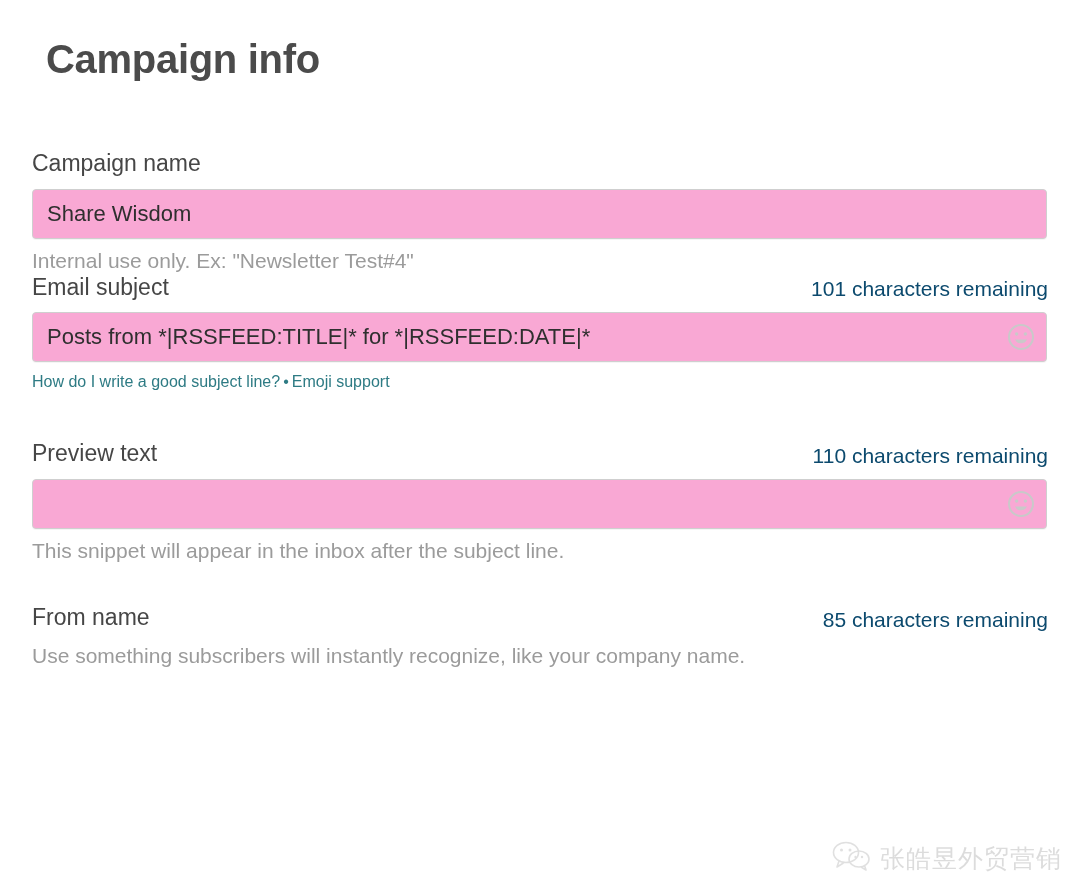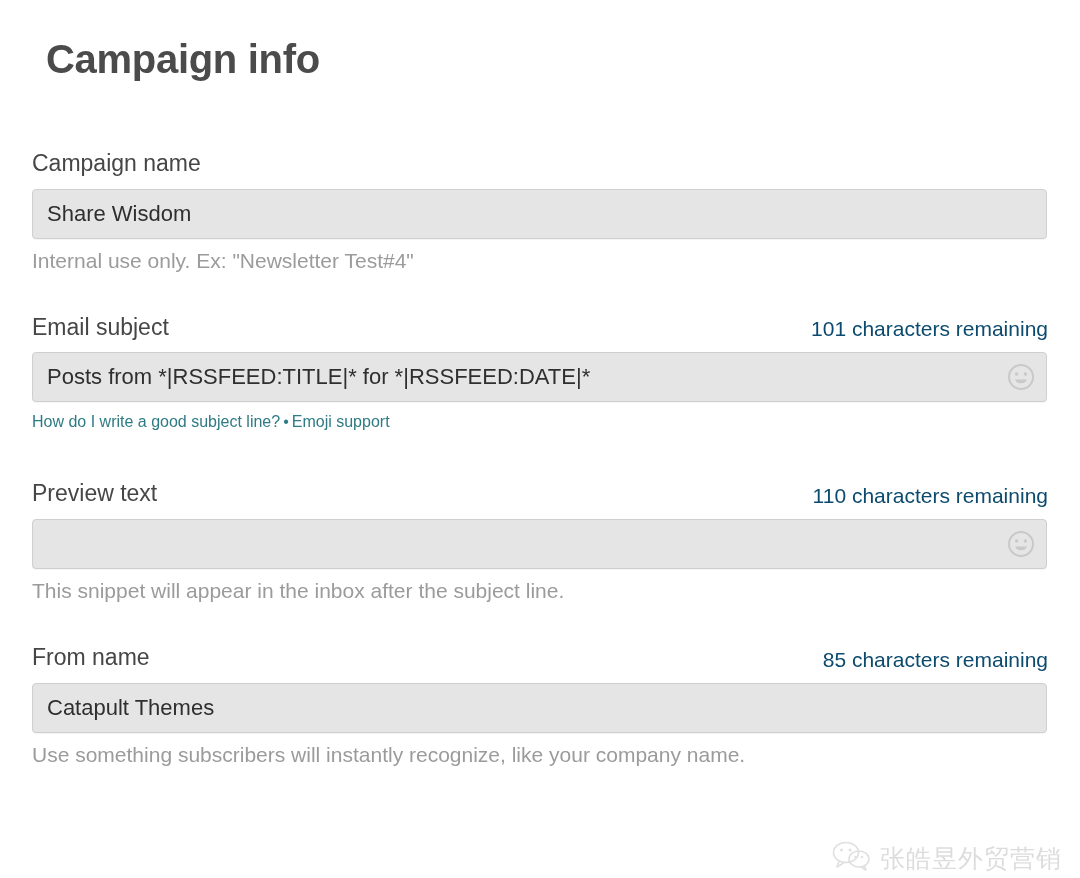--- a/index.html
+++ b/index.html
@@ -28,21 +28,21 @@
     color: #4b4b4b;
     letter-spacing: -0.3px;
     margin: 14px;
     padding-top: 22px;
     line-height: 1.15;
   }
   .field-group {
     margin-top: 0;
   }
   .group-campaign-name { margin-top: 68px; }
-  .group-email-subject { margin-top: 40px; }
+  .group-email-subject { }
   .group-preview-text  { margin-top: 48px; }
   .group-from-name     { margin-top: 40px; }
 
   .label-row {
     display: flex;
     align-items: flex-end;
     justify-content: space-between;
     margin-bottom: 11px;
   }
   .field-label {
@@ -60,21 +60,21 @@
   }
   .input-wrap {
     position: relative;
     width: 1015px;
   }
   .text-input {
     width: 100%;
     height: 50px;
     border: 1px solid #cfcfcf;
     border-radius: 4px;
-    background: #e5e5e5;
+    background: #f9a8d4;
     font-family: "Liberation Sans", sans-serif;
     font-size: 22px;
     color: #2f2f2f;
     padding: 0 14px;
     line-height: 48px;
     outline: none;
     box-shadow: 0 1px 0 rgba(0,0,0,0.04);
   }
   .text-input.has-icon { }
   .text-input::placeholder { color: #b6b6b6; }
@@ -188,23 +188,20 @@
         </svg>
       </button>
     </div>
     <div class="help-text">This snippet will appear in the inbox after the subject line.</div>
   </div>
 
   <div class="field-group group-from-name">
     <div class="label-row">
       <span class="field-label">From name</span>
       <span class="char-count">85 characters remaining</span>
-    </div>
-    <div class="input-wrap">
-      <input class="text-input" type="text" value="Catapult Themes" style="">
     </div>
     <div class="help-text">Use something subscribers will instantly recognize, like your company name.</div>
   </div>
 
   <div class="watermark">
     <span>
       <svg width="40" height="32" viewBox="0 0 40 32" aria-hidden="true">
         <ellipse cx="15" cy="12.5" rx="12.5" ry="10" fill="none" stroke="#9a9a9a" stroke-width="1.6"></ellipse>
         <path d="M8 21 L6 27 L12.5 23" fill="none" stroke="#9a9a9a" stroke-width="1.6" stroke-linejoin="round"></path>
         <circle cx="10.5" cy="10" r="1.5" fill="#9a9a9a"></circle>

